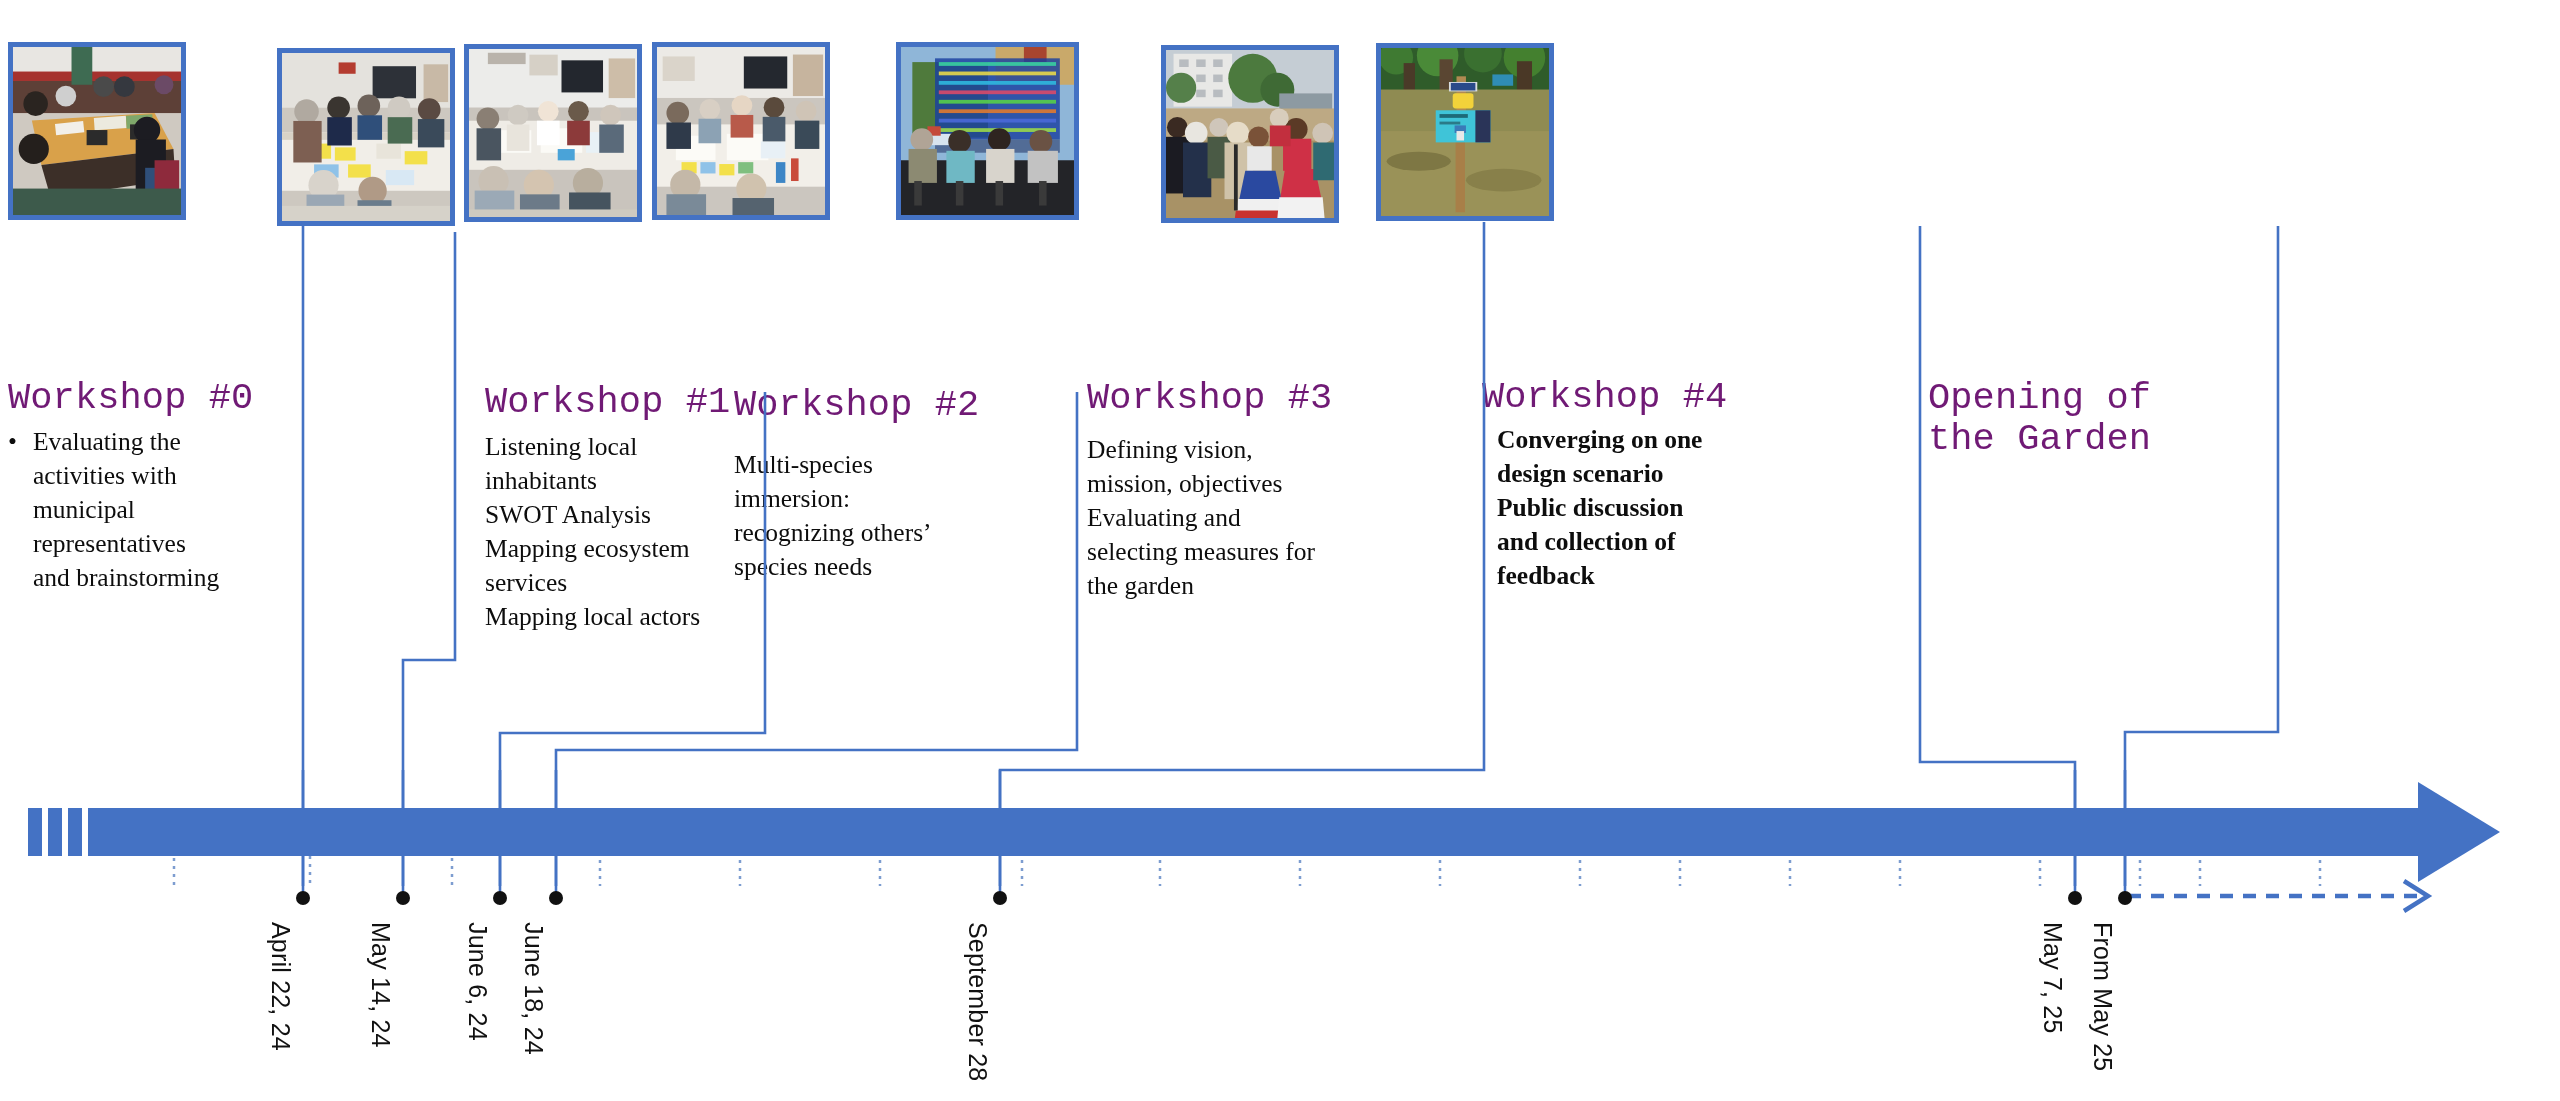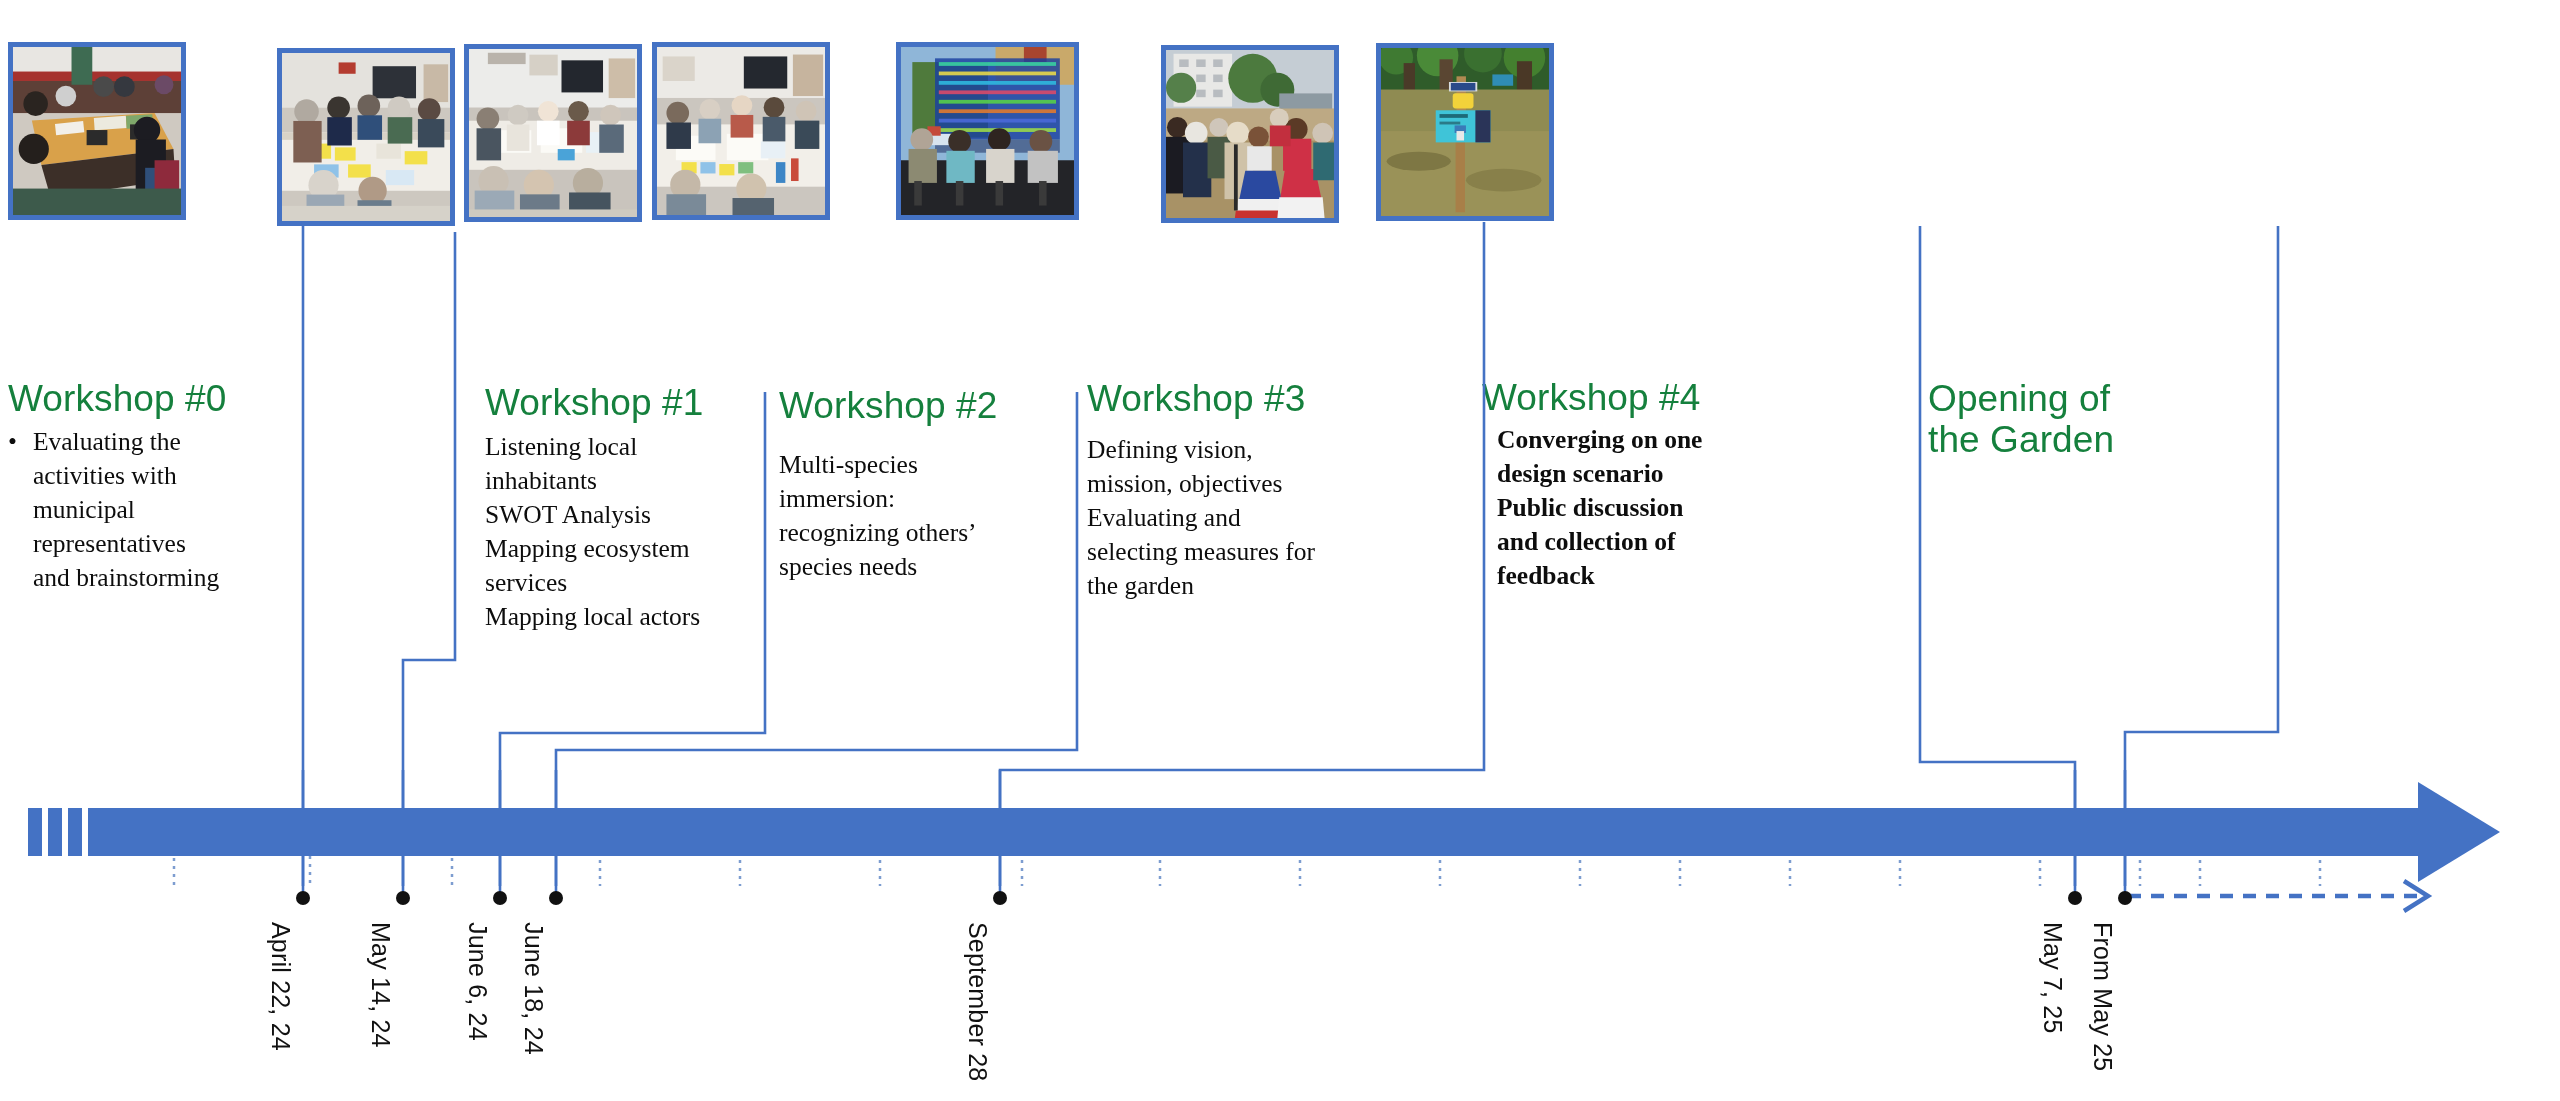--- a/index.html
+++ b/index.html
@@ -18,22 +18,22 @@
     box-sizing:border-box;
     overflow:hidden;
     background:#d9d9d9;
   }
   .photo .inner{position:absolute;inset:0;overflow:hidden;}
   .ph-svg{position:absolute;left:0;top:0;width:100%;height:100%;display:block;}
 
   
   .block{position:absolute;box-sizing:border-box;}
   .wtitle{
-    font-family:Liberation Sans, sans-serif;
-    font-size:37px;line-height:1.12;color:#15803d;font-weight:400;
+    font-family:Liberation Mono, monospace;
+    font-size:37px;line-height:1.12;color:#701a75;font-weight:400;
     white-space:nowrap;letter-spacing:.1px;
   }
   .wbody{
     font-family:"Liberation Serif","DejaVu Serif",serif;
     font-size:25.5px;line-height:1.33;color:#0d0d0d;font-weight:400;
   }
   .wbody div{white-space:normal;}
   .bullet-row{display:flex;gap:16px;}
   .bullet-dot{flex:0 0 auto;line-height:1.33;}
 
@@ -332,21 +332,21 @@
     <div class="wbody" style="margin-top:7px;">
       <span>Listening local</span><br>
       <span>inhabitants</span><br>
       <span>SWOT Analysis</span><br>
       <span>Mapping ecosystem</span><br>
       <span>services</span><br>
       <span>Mapping local actors</span>
     </div>
   </div>
 
-  <div class="block" style="left:779px;top:385px;width:290px;">
+  <div class="block" style="left:734px;top:385px;width:290px;">
     <div class="wtitle">Workshop #2</div>
     <div class="wbody" style="margin-top:22px;">
       <span>Multi-species</span><br>
       <span>immersion:</span><br>
       <span>recognizing others’</span><br>
       <span>species needs</span>
     </div>
   </div>
 
   <div class="block" style="left:1087px;top:378px;width:320px;">

